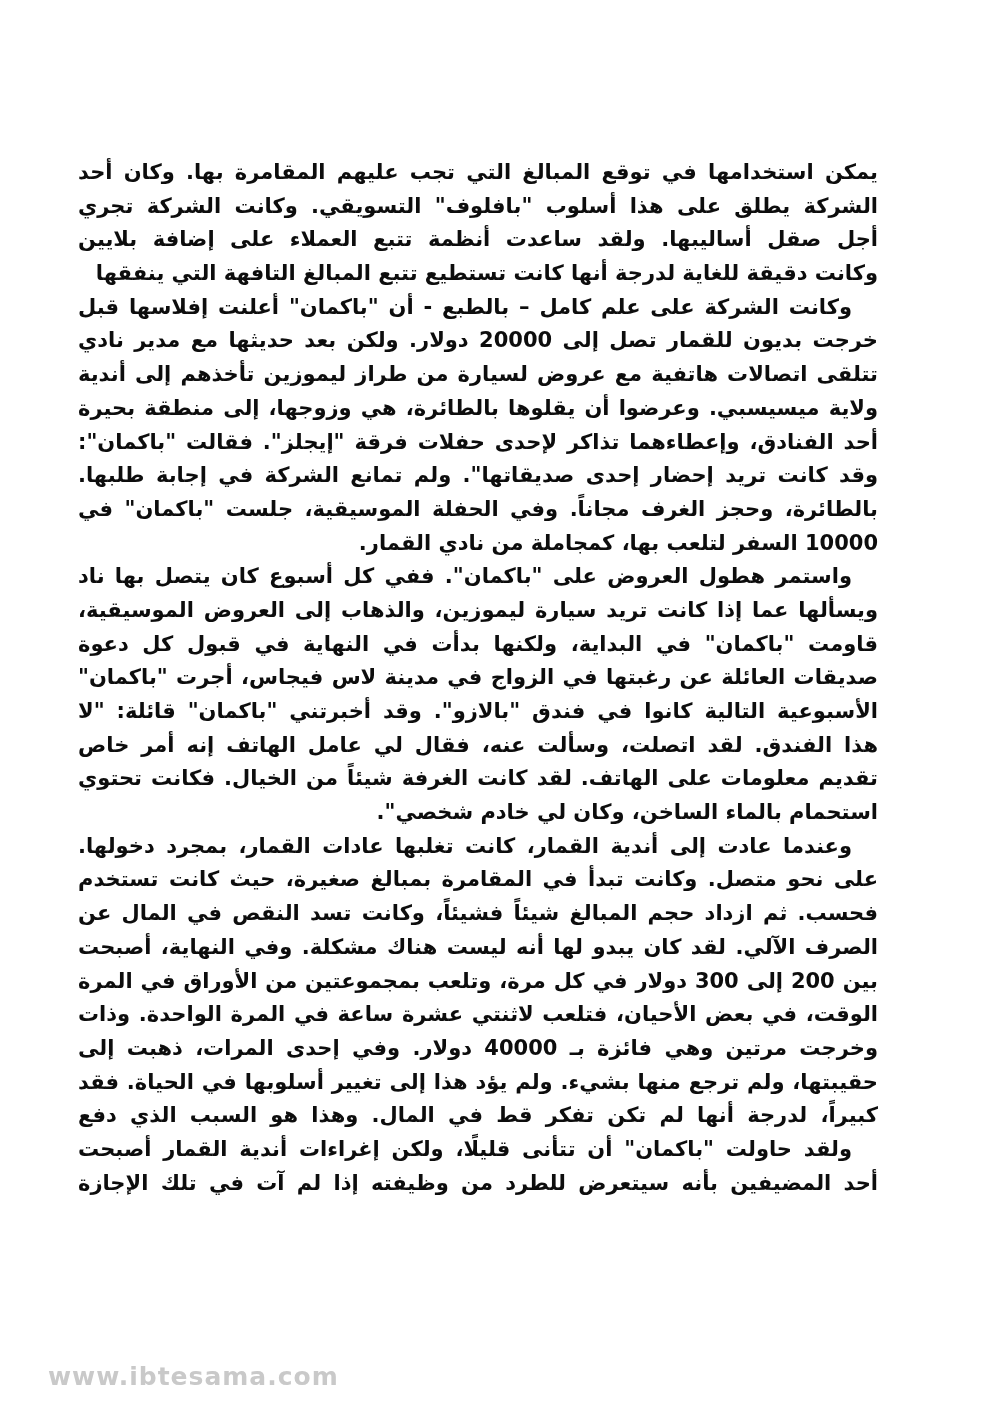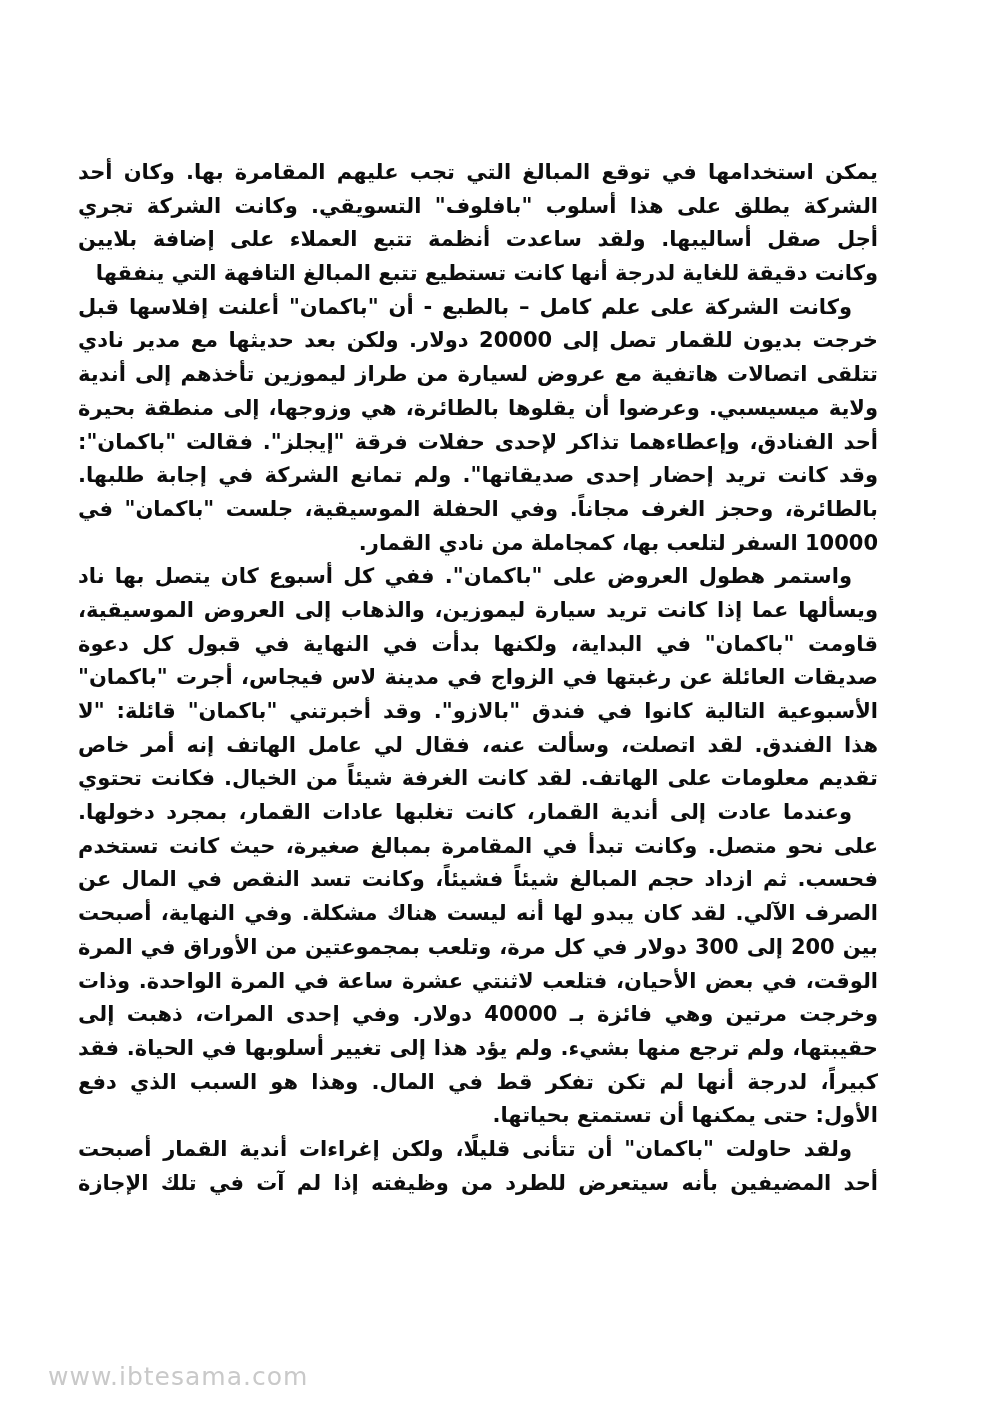--- a/index.html
+++ b/index.html
@@ -45,21 +45,21 @@
   .line.first {
     text-indent: 26px;
   }
   .watermark {
     position: absolute;
     left: 48px;
     top: 1362px;
     font-size: 25px;
     letter-spacing: 1px;
     color: #c9c9c9;
-    font-weight: normal;
+    font-weight: bold;
     direction: ltr;
   }
 </style>
 </head>
 <body>
 
 <div class="page">
   <div class="text-block" id="text-block">
       <div class="para">
         <div class="line">يمكن استخدامها في توقع المبالغ التي تجب عليهم المقامرة بها. وكان أحد المديرين التنفيذيين في هذه</div>
@@ -78,32 +78,32 @@
         <div class="line end">10000 السفر لتلعب بها، كمجاملة من نادي القمار.</div>
       </div>
       <div class="para">
         <div class="line first">واستمر هطول العروض على "باكمان". ففي كل أسبوع كان يتصل بها ناد آخر من نوادي القمار،</div>
         <div class="line">ويسألها عما إذا كانت تريد سيارة ليموزين، والذهاب إلى العروض الموسيقية، وتذاكر السفر بالطائرة. ولقد</div>
         <div class="line">قاومت "باكمان" في البداية، ولكنها بدأت في النهاية في قبول كل دعوة تصلها. وعندما أعربت إحدى</div>
         <div class="line">صديقات العائلة عن رغبتها في الزواج في مدينة لاس فيجاس، أجرت "باكمان" مكالمة هاتفية، وفي الإجازة</div>
         <div class="line">الأسبوعية التالية كانوا في فندق "بالازو". وقد أخبرتني "باكمان" قائلة: "لا يعلم الكثير من الناس بوجود</div>
         <div class="line">هذا الفندق. لقد اتصلت، وسألت عنه، فقال لي عامل الهاتف إنه أمر خاص للغاية لدرجة أنه لا يستطيع</div>
         <div class="line">تقديم معلومات على الهاتف. لقد كانت الغرفة شيئاً من الخيال. فكانت تحتوي على ستة أسرَّة وحوض</div>
+        <div class="line end">استحمام بالماء الساخن، وكان لي خادم شخصي".</div>
       </div>
       <div class="para">
         <div class="line first">وعندما عادت إلى أندية القمار، كانت تغلبها عادات القمار، بمجرد دخولها. فكانت كثيراً ما تلعب لساعات</div>
         <div class="line">على نحو متصل. وكانت تبدأ في المقامرة بمبالغ صغيرة، حيث كانت تستخدم المال الذي أعطاها النادى إياه</div>
         <div class="line">فحسب. ثم ازداد حجم المبالغ شيئاً فشيئاً، وكانت تسد النقص في المال عن طريق السحب من ماكينات</div>
         <div class="line">الصرف الآلي. لقد كان يبدو لها أنه ليست هناك مشكلة. وفي النهاية، أصبحت "باكمان" تلعب بمبلغ يتراوح</div>
         <div class="line">بين 200 إلى 300 دولار في كل مرة، وتلعب بمجموعتين من الأوراق في المرة الواحدة. وربما يطول بها</div>
         <div class="line">الوقت، في بعض الأحيان، فتلعب لاثنتي عشرة ساعة في المرة الواحدة. وذات ليلة، فازت بـ 60000 دولار.</div>
         <div class="line">وخرجت مرتين وهي فائزة بـ 40000 دولار. وفي إحدى المرات، ذهبت إلى فيجاس بـ 100000 دولار في</div>
         <div class="line">حقيبتها، ولم ترجع منها بشيء. ولم يؤد هذا إلى تغيير أسلوبها في الحياة. فقد كان حسابها البنكي لا يزال</div>
         <div class="line">كبيراً، لدرجة أنها لم تكن تفكر قط في المال. وهذا هو السبب الذي دفع والديها إلى ترك الميراث لها في المقام</div>
-        <div class="line end">الأول: حتى يمكنها أن تستمتع بحياتها.</div>
       </div>
       <div class="para">
         <div class="line first">ولقد حاولت "باكمان" أن تتأنى قليلًا، ولكن إغراءات أندية القمار أصبحت أكثر قوة. فتقول: " لقد أخبرني</div>
         <div class="line">أحد المضيفين بأنه سيتعرض للطرد من وظيفته إذا لم آت في تلك الإجازة الأسبوعية. وكانوا يقولون لي: "لقد</div>
       </div>
     </div>
   <div class="watermark">www.ibtesama.com</div>
 </div>
 
 </body></html>

